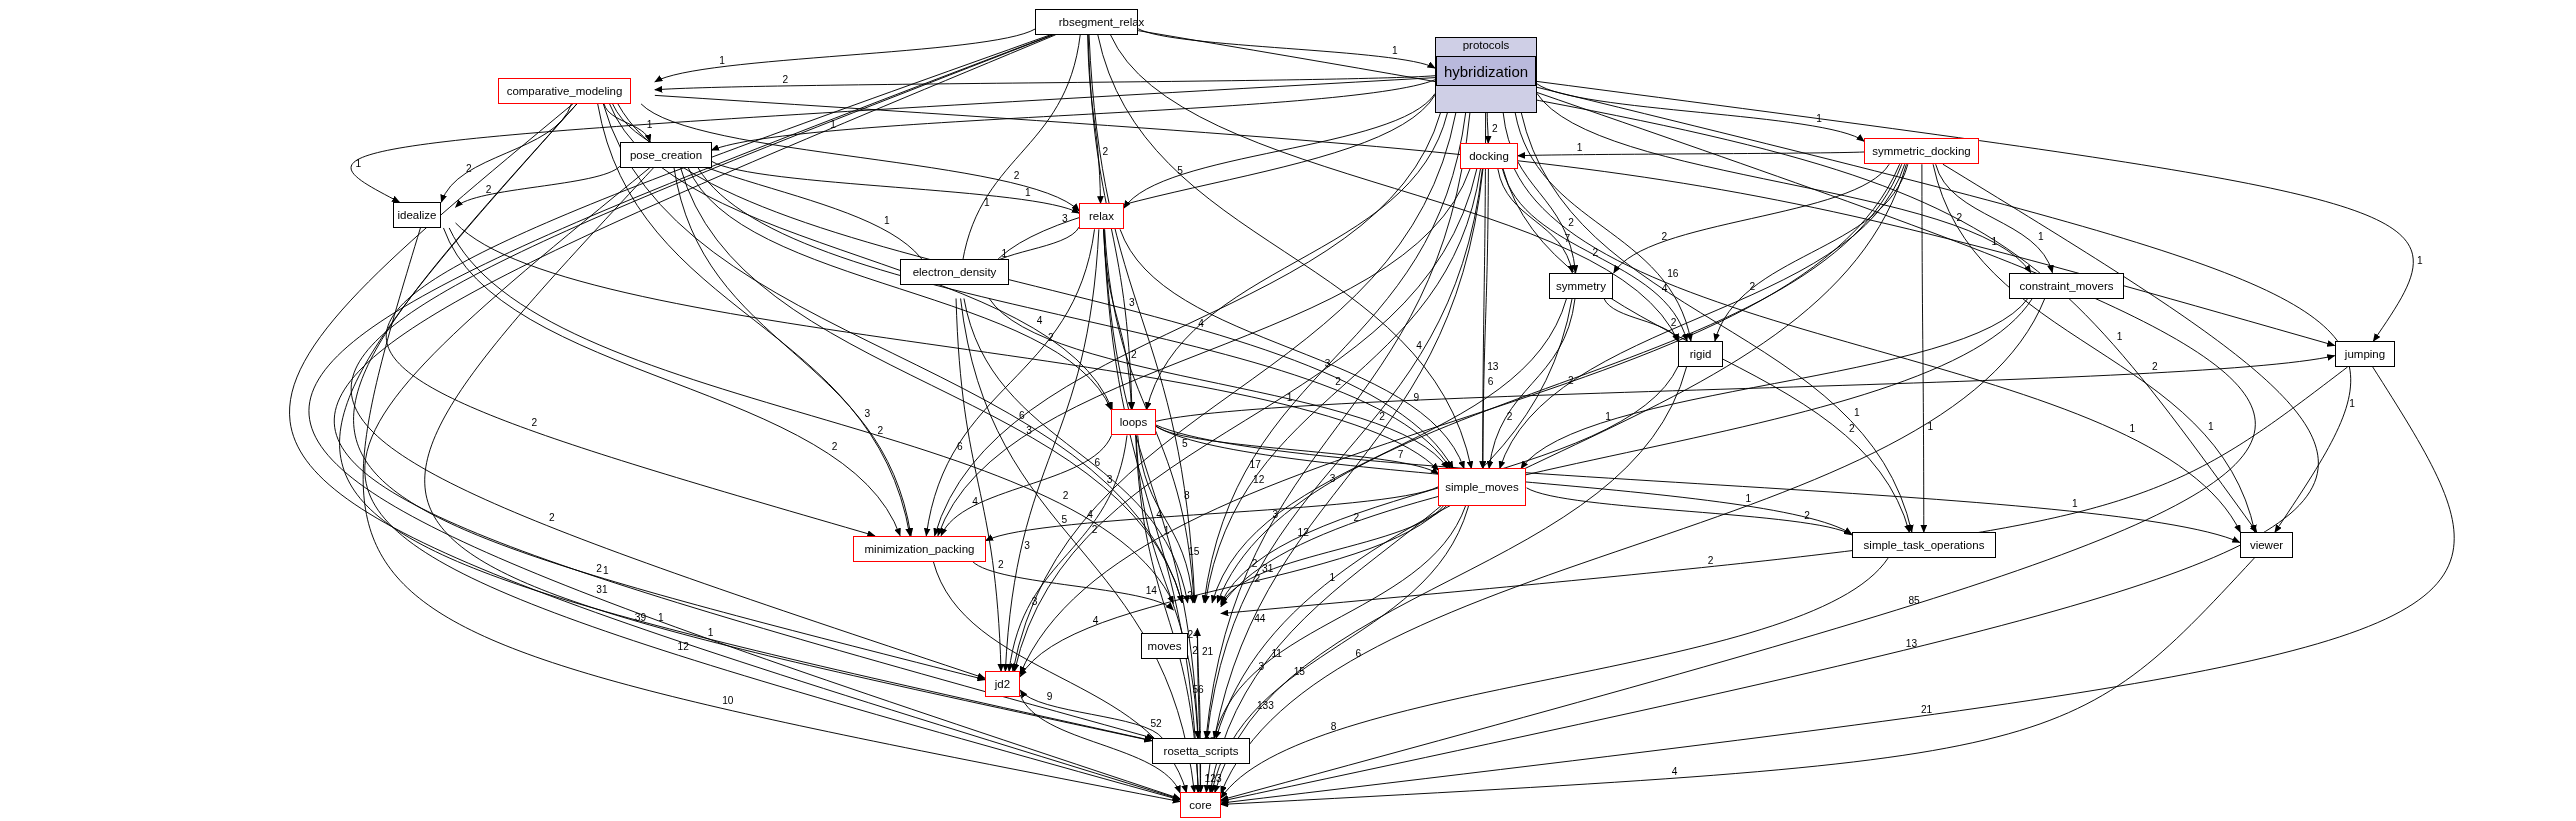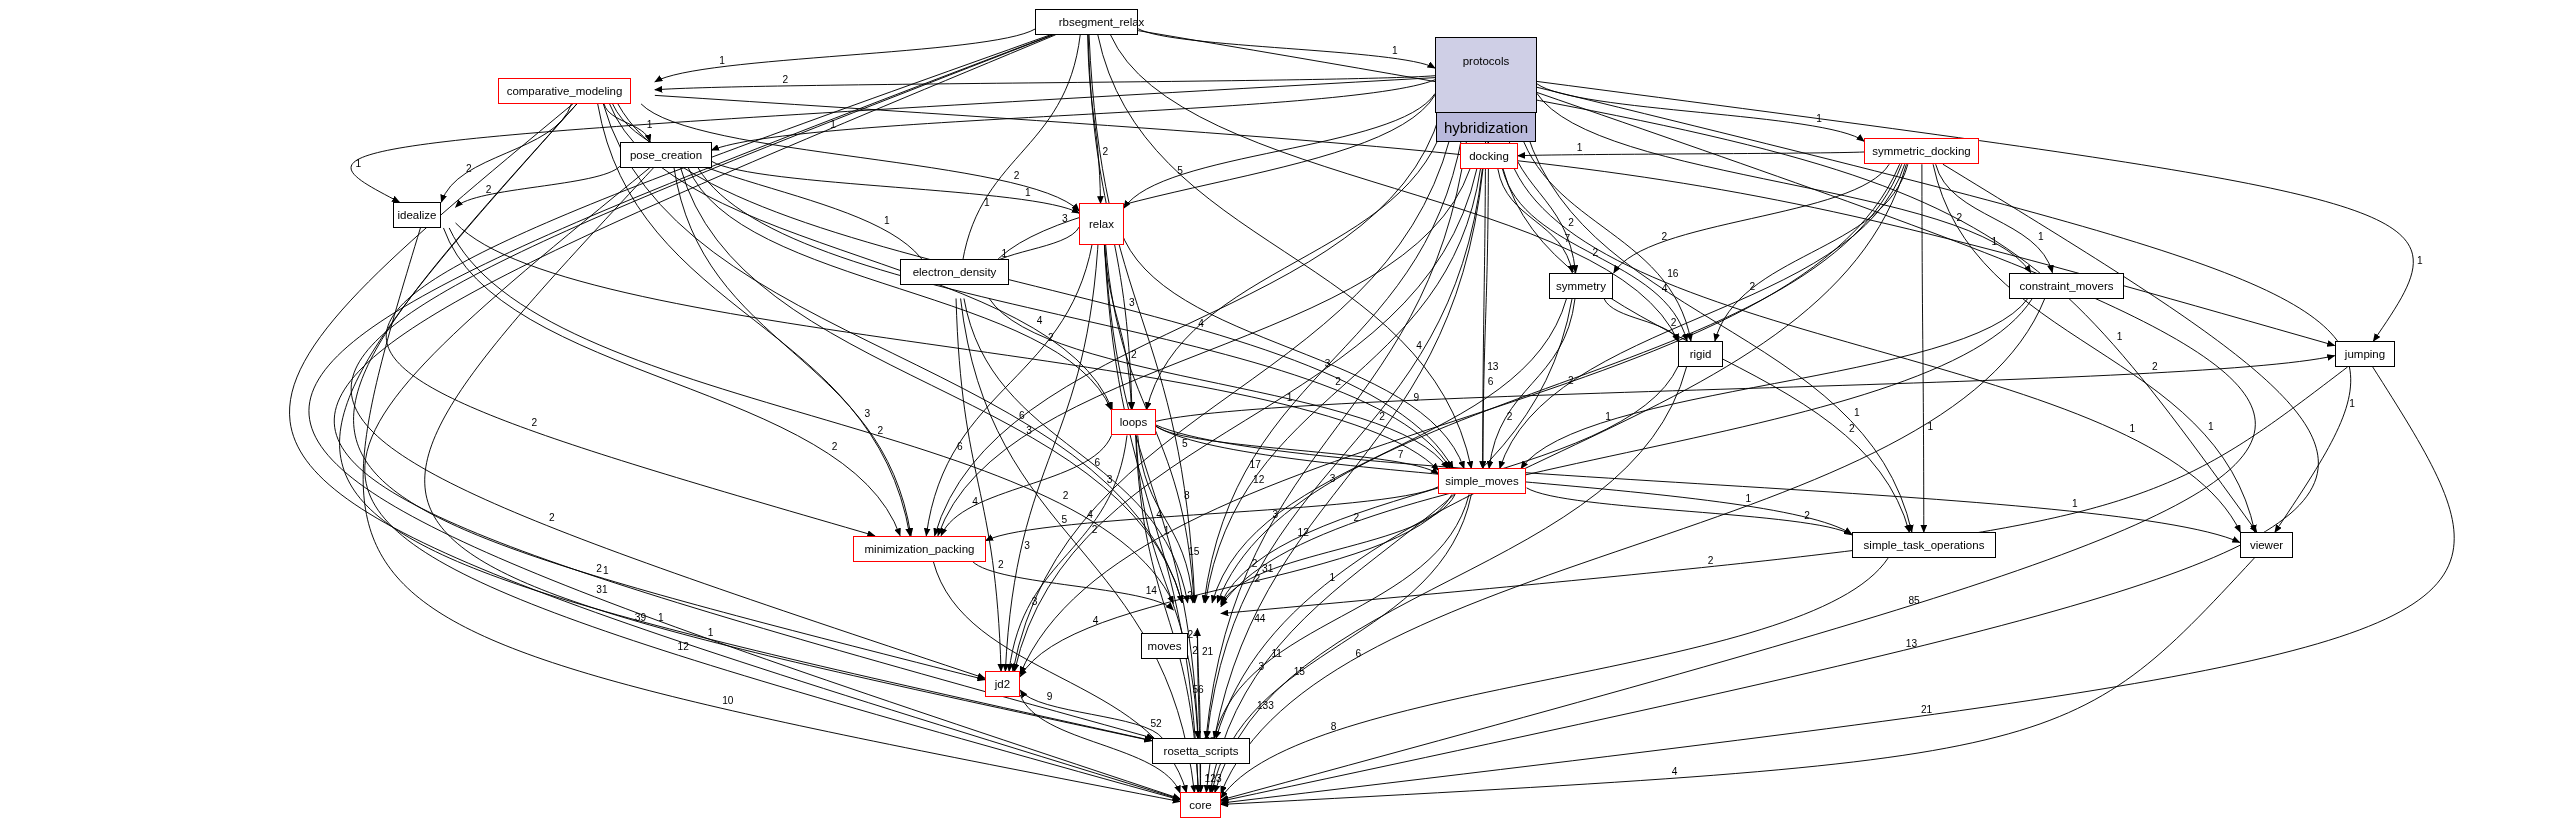--- a/index.html
+++ b/index.html
@@ -20,22 +20,21 @@
     display:flex;align-items:center;justify-content:center;
     font-size:11.5px;color:#000000;
     white-space:nowrap;
     z-index:2;
     cursor:pointer;
   }
   .node.red{border-color:#ff0000;}
   .node.current{
     background:#cfcfe6;
     flex-direction:column;justify-content:flex-start;
-    padding-top:17px;
-    gap:40px;
+    padding-top:1px;
   }
   .node.current .parent-label{
     font-size:11.5px;color:#000000;margin-bottom:5.4px;
   }
   .node.current .inner-box{
     box-sizing:border-box;
     border:1.4px solid #000000;
     background:#b9b9dc;
     padding:5.4px 6.8px;
     font-size:15px;
@@ -321,42 +320,42 @@
     </div>
     <div class="node red" style="left: 1460px; top: 143px; width: 58px; height: 26px;">
       <span>docking</span>
     </div>
     <div class="node red" style="left: 1864px; top: 138px; width: 115px; height: 26px;">
       <span>symmetric_docking</span>
     </div>
     <div class="node plain" style="left: 393px; top: 202px; width: 48px; height: 26px;">
       <span>idealize</span>
     </div>
-    <div class="node red" style="left: 1079px; top: 203px; width: 45px; height: 42px;">
+    <div class="node red" style="left: 1079px; top: 203px; width: 45px; height: 26px;">
       <span>relax</span>
     </div>
     <div class="node plain" style="left: 900px; top: 259px; width: 109px; height: 26px;">
       <span>electron_density</span>
     </div>
     <div class="node plain" style="left: 1549px; top: 273px; width: 64px; height: 26px;">
       <span>symmetry</span>
     </div>
     <div class="node plain" style="left: 2009px; top: 273px; width: 115px; height: 26px;">
       <span>constraint_movers</span>
     </div>
     <div class="node plain" style="left: 1678px; top: 341px; width: 45px; height: 26px;">
       <span>rigid</span>
     </div>
     <div class="node plain" style="left: 2335px; top: 341px; width: 60px; height: 26px; justify-content: center;">
       <span>jumping</span>
     </div>
     <div class="node red" style="left: 1111px; top: 409px; width: 45px; height: 26px;">
       <span>loops</span>
     </div>
-    <div class="node red" style="left: 1438px; top: 468px; width: 88px; height: 26px;">
+    <div class="node red" style="left: 1438px; top: 468px; width: 88px; height: 38px;">
       <span>simple_moves</span>
     </div>
     <div class="node red" style="left: 853px; top: 536px; width: 133px; height: 26px;">
       <span>minimization_packing</span>
     </div>
     <div class="node plain" style="left: 1852px; top: 532px; width: 144px; height: 26px;">
       <span>simple_task_operations</span>
     </div>
     <div class="node plain" style="left: 2240px; top: 532px; width: 53px; height: 26px;">
       <span>viewer</span>

